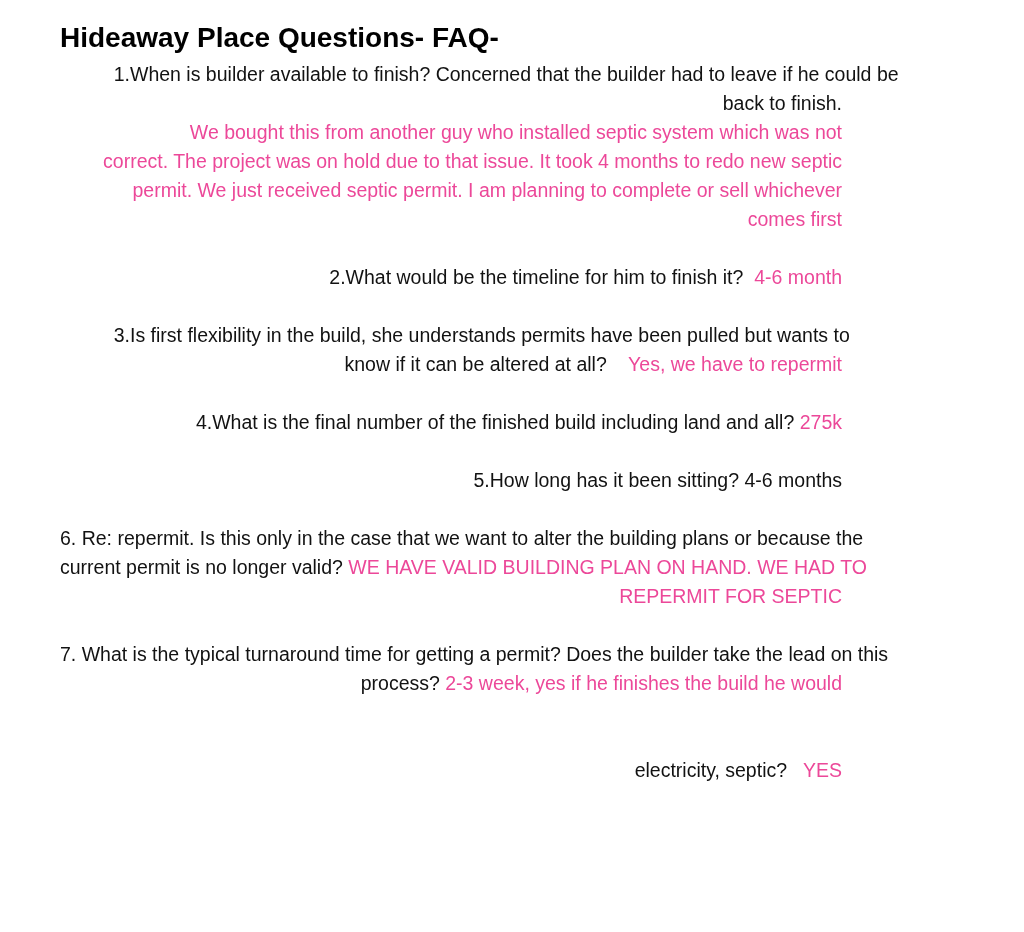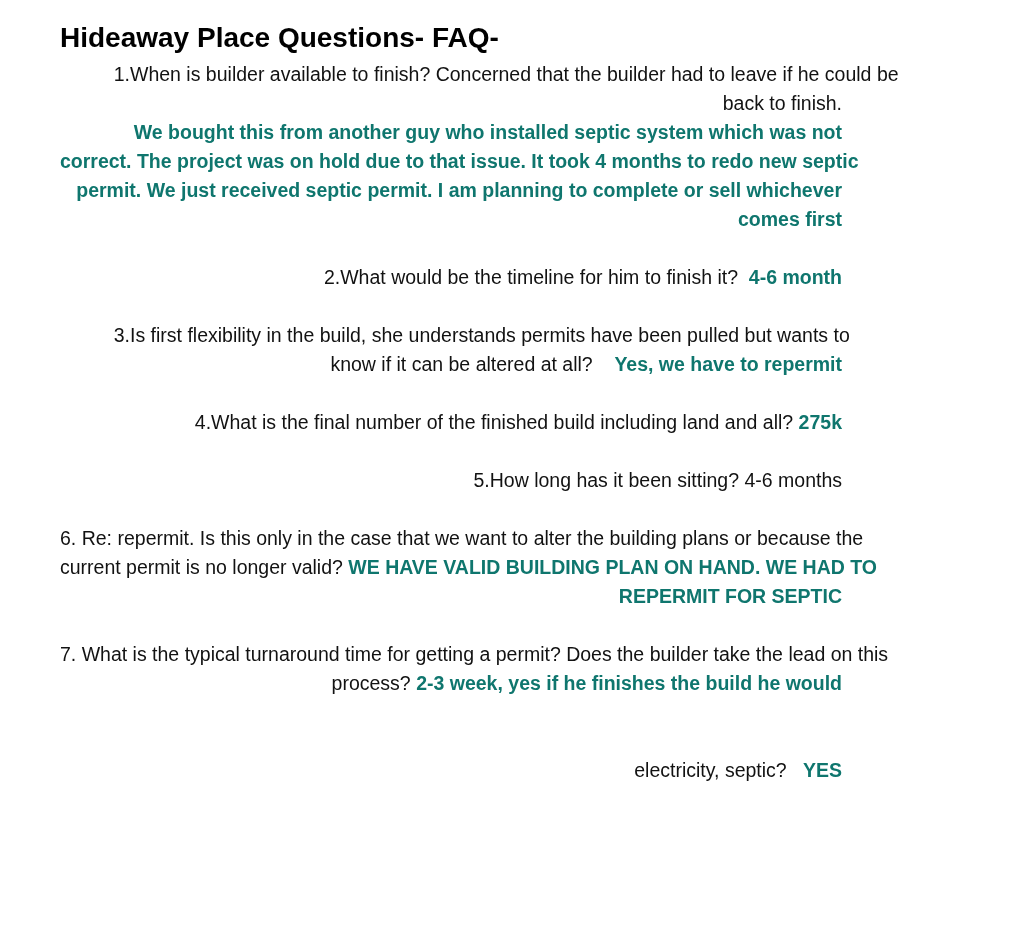--- a/index.html
+++ b/index.html
@@ -31,21 +31,21 @@
     font-size: 19.5px;
     line-height: 29px;
     white-space: pre;
     color: #121212;
     text-align: right;
   }
   .para.mb0 { margin-bottom: 0; }
   .para.list { text-indent: 25px; }
   .para.answer-indent { text-indent: 70px; }
   .num { display: inline-block; width: 45px; }
-  .seg.b { font-weight: 700; color: #0f766e; }
+  .seg.b { font-weight: 400; color: #ec4899; }
 </style>
 </head>
 <body>
 
 <div class="page">
   <h1 class="doc-title">Hideaway Place Questions- FAQ-</h1>
   <div id="doc-body">
       <p class="para list mb0"><span class="num">1.</span><span class="seg">When is builder available to finish? Concerned that the builder had to leave if he could be</span><br><span class="seg">back to finish.</span></p>
       <p class="para answer-indent"><span class="seg b">We bought this from another guy who installed septic system which was not</span><br><span class="seg b">correct. The project was on hold due to that issue. It took 4 months to redo new septic</span><br><span class="seg b">permit. We just received septic permit. I am planning to complete or sell whichever</span><br><span class="seg b">comes first</span></p>
       <p class="para list"><span class="num">2.</span><span class="seg">What would be the timeline for him to finish it?  </span><span class="seg b">4-6 month</span></p>

